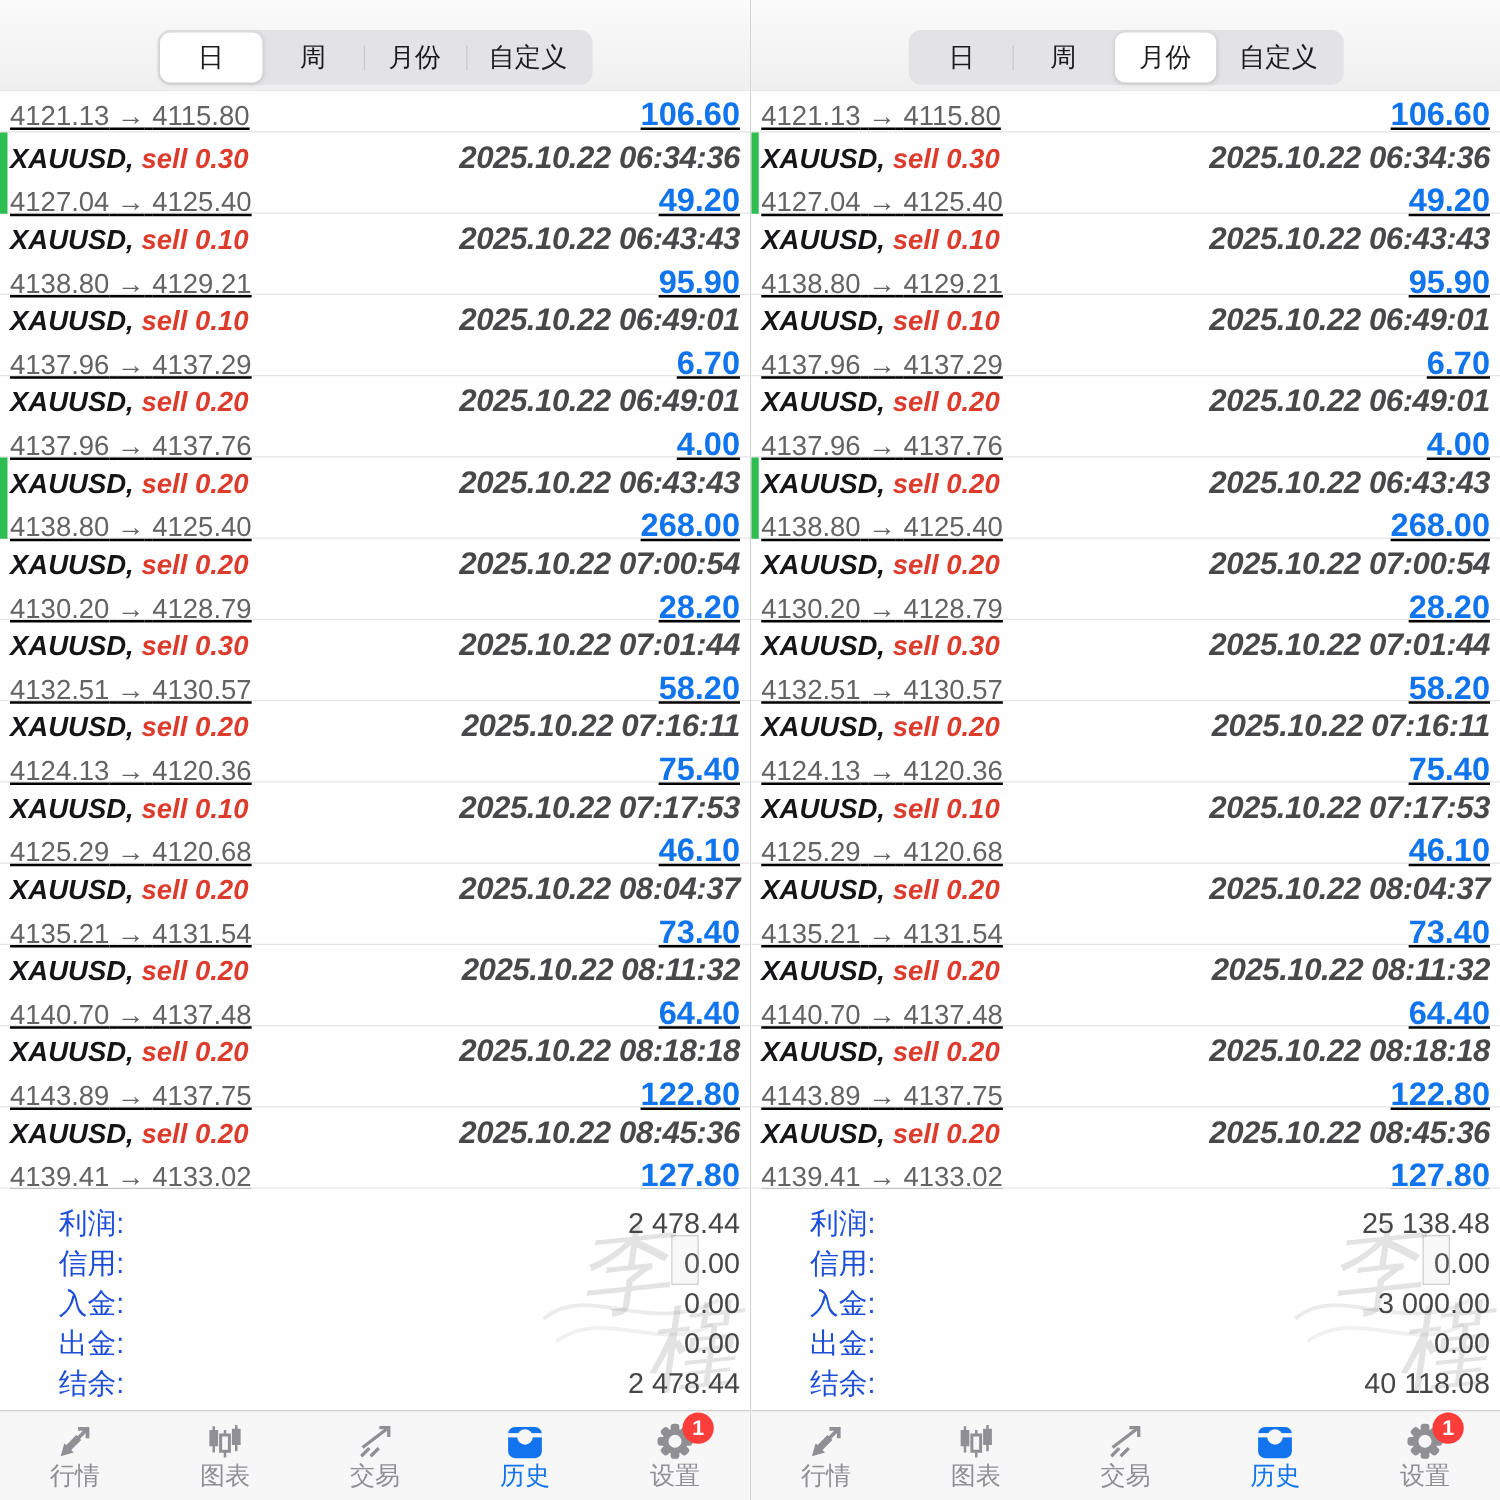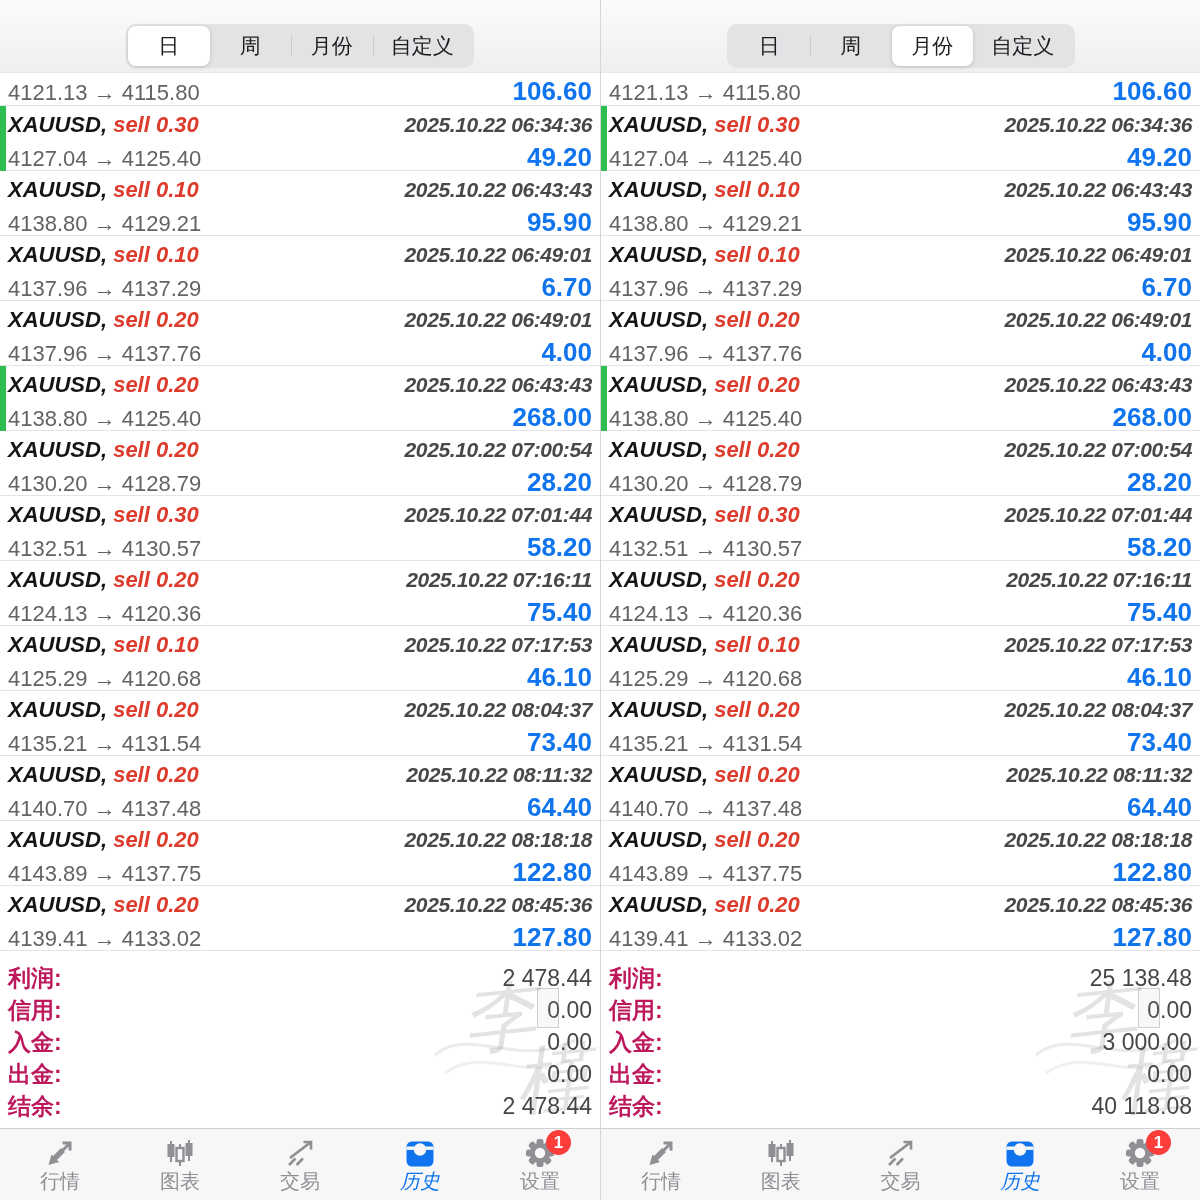--- a/index.html
+++ b/index.html
@@ -25,54 +25,54 @@
 
   
   .trade-list{flex:none;background:#fff;}
   .trade-row{height:65px;box-sizing:border-box;position:relative;
              border-bottom:1px solid #e4e4e6;padding:6px 8px 0 8px;}
   .trade-row.partial{height:33px;padding-top:0;display:flex;align-items:center;}
   .trade-row.partial .row-line2{width:100%;}
   .marker{position:absolute;left:0;top:0;bottom:-1px;width:6px;background:#2dbd50;display:none;}
   .trade-row.marked .marker{display:block;}
   .row-line1{display:flex;justify-content:space-between;align-items:baseline;font-style:italic;}
-  .row-line2{display:flex;justify-content:space-between;align-items:baseline;margin-top:4px;}
+  .row-line2{display:flex;justify-content:space-between;align-items:baseline;margin-top:4px;text-decoration:underline;}
   .sym{font-size:22px;font-weight:bold;color:#151517;white-space:nowrap;}
   .side{color:#dd3b2c;}
-  .time{font-size:21px;font-weight:bold;color:#48484a;letter-spacing:-0.4px;white-space:nowrap;}
+  .time{font-size:25px;font-weight:bold;color:#48484a;letter-spacing:-0.4px;white-space:nowrap;}
   .prices{font-size:22px;color:#636366;white-space:nowrap;}
   .arrow{color:#636366;}
   .profit{font-size:26px;font-weight:bold;color:#0f74ee;white-space:nowrap;}
 
   
   .summary{flex:none;height:177px;box-sizing:border-box;padding:11px 8px 0 8px;
            position:relative;background:#fff;}
   .summary-line{height:32px;display:flex;justify-content:space-between;align-items:center;}
-  .summary-label{font-size:23px;font-weight:bold;color:#be185d;}
+  .summary-label{font-size:23px;font-weight:normal;color:#1d4ed8;margin-left:39px;}
   .summary-value{font-size:23px;font-weight:normal;color:#464648;}
 
   
   .watermark{position:absolute;left:0;top:0;width:100%;height:100%;pointer-events:none;z-index:3;}
   .wm-char{position:absolute;font-family:"DejaVu Serif",serif;font-style:italic;
            color:rgba(60,60,60,0.14);font-size:74px;line-height:1;transform:rotate(-6deg);}
   .wm-char.top{left:462px;top:980px;}
   .wm-char.bottom{left:515px;top:1042px;}
   .wm-seal{position:absolute;left:537px;top:988px;width:20px;height:38px;
            border:1px solid rgba(120,110,110,0.30);background:rgba(200,195,195,0.12);}
   .wm-swirl{position:absolute;left:430px;top:1015px;}
 
   
   .tabbar{margin-top:auto;height:72px;flex:none;background:#f7f7f8;
           border-top:1px solid #cfcfd1;display:flex;box-sizing:border-box;}
   .tab{flex:1;display:flex;flex-direction:column;align-items:center;justify-content:flex-start;
        padding-top:5px;position:relative;cursor:default;}
   .tab-icon{width:38px;height:38px;display:flex;align-items:center;justify-content:center;
             color:#8f8f94;}
   .tab-label{font-size:20px;color:#8f8f94;margin-top:0px;line-height:18px;}
-  .tab.active .tab-label{color:#0f74ee;font-style:italic;}
+  .tab.active .tab-label{color:#0f74ee;}
   .badge{position:absolute;top:1px;left:calc(50% + 6px);min-width:25px;height:25px;
          border-radius:13px;background:#fc3d39;color:#fff;font-size:17px;font-weight:bold;
          display:none;align-items:center;justify-content:center;z-index:2;}
   .tab.has-badge .badge{display:flex;}
 </style>
 </head>
 <body>
 
 <div class="app">
   <section class="panel">

